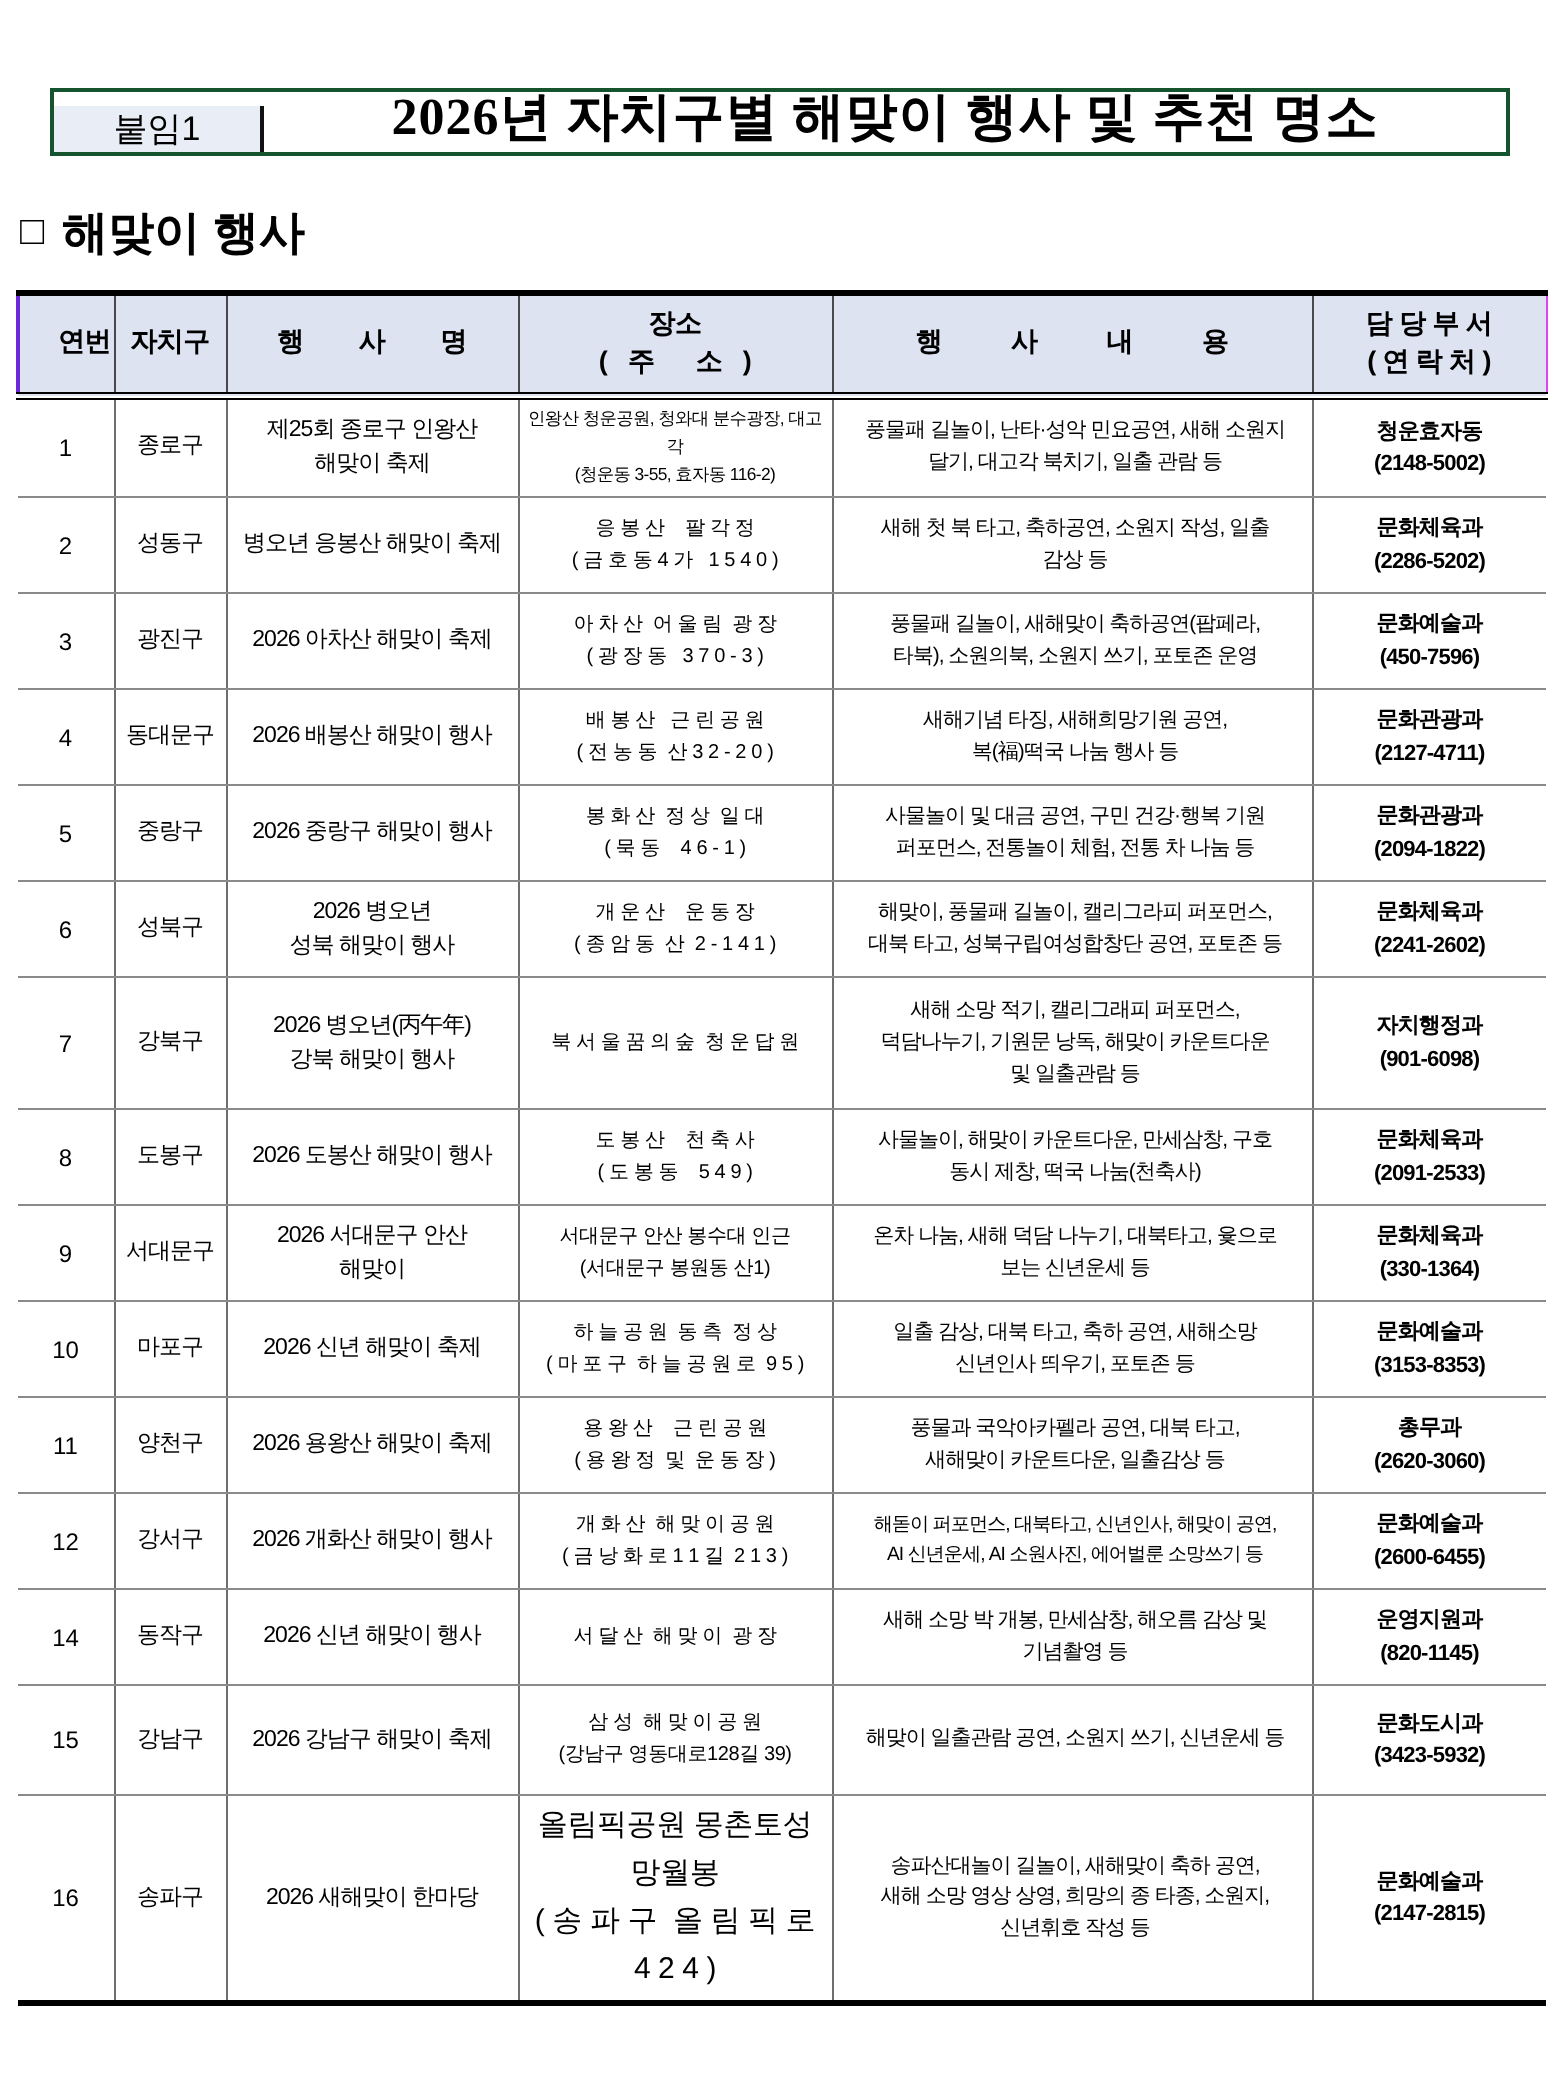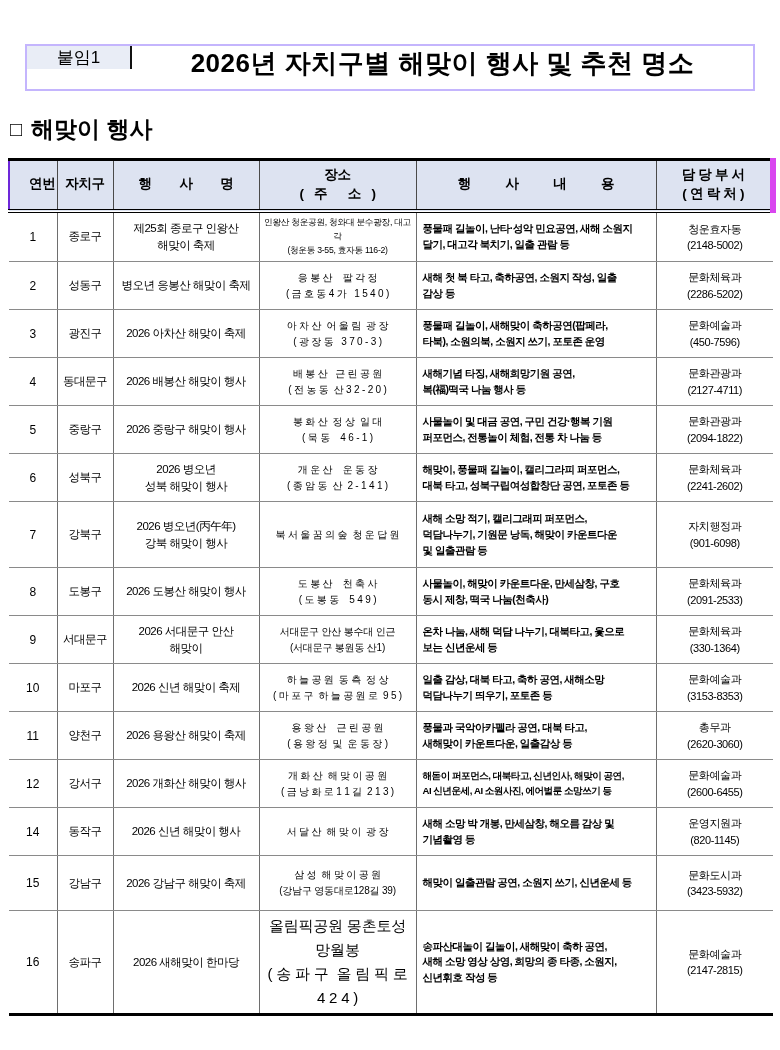--- a/index.html
+++ b/index.html
@@ -8,40 +8,41 @@
     background: #ffffff;
     font-family: "Liberation Sans", "DejaVu Sans", sans-serif;
     color: #000;
     overflow: hidden;
   }
   .page { width: 780px; height: 1050px; box-sizing: border-box; padding-top: 44px; position: relative; }
 
   
   .title-band {
     margin: 0 25px;
-    height: 47px;
-    border: 2px solid #c4b5fd;
+    height: 34px;
+    border: 2px solid #14532d;
     display: flex;
-    align-items: flex-start;
+    align-items: flex-end;
     box-sizing: border-box;
   }
   .attach-cell {
     width: 103px;
     background: #e9edf6;
     border-right: 2px solid #111;
     display: flex; align-items: center; justify-content: center;
     font-size: 17px;
   }
   .title-cell {
     flex: 1;
     display: flex; align-items: center; justify-content: center;
     font-size: 26px;
     font-weight: bold;
     letter-spacing: 0.5px;
     white-space: nowrap;
+    font-family: Liberation Serif, serif;
   }
 
   
   .section-heading {
     margin: 23px 0 13px 10px;
     display: flex; align-items: center; gap: 9px;
     font-size: 23px; font-weight: bold;
   }
   .section-bullet { font-size: 20px; font-weight: normal; line-height: 1; transform: translateY(-1px); }
 
@@ -67,21 +68,21 @@
     font-weight: bold;
     line-height: 1.4;
     padding: 5px 1px;
     white-space: pre-wrap;
     vertical-align: middle;
     border-bottom: 4px double #000;
     letter-spacing: -0.3px;
   }
   thead th:not(:first-child) { border-left: 1px solid #4a4a4a; }
   thead th:first-child { border-left: 2px solid #6d28d9; text-align: right; }
-  thead th:last-child { border-right: 6px solid #d946ef; }
+  thead th:last-child { border-right: 1px solid #d946ef; }
 
   tbody td {
     border-bottom: 1px solid #8a8a8a;
     vertical-align: middle;
     text-align: center;
     padding: 3px 3px;
     white-space: pre-wrap;
     line-height: 1.5;
     overflow: hidden;
   }
@@ -91,22 +92,22 @@
   tbody tr { height: 48px; }
   tbody tr:nth-child(1)  { height: 51px; }
   tbody tr:nth-child(7)  { height: 66px; }
   tbody tr:nth-child(14) { height: 55px; }
   tbody tr:nth-child(16) { height: 70px; }
 
   td.no       { font-size: 12px; }
   td.district { font-size: 11.5px; letter-spacing: -0.5px; }
   td.event    { font-size: 11.5px; letter-spacing: -0.5px; margin-left: 48px; }
   td.place    { font-size: 10px;  letter-spacing: -0.2px; line-height: 1.6; }
-  td.content  { font-size: 10.5px; letter-spacing: -0.5px; text-align: left; padding-left: 6px; font-weight: bold; }
-  td.dept     { font-size: 11px;  letter-spacing: -0.4px; }
+  td.content  { font-size: 10.5px; letter-spacing: -0.5px; text-align: center; padding-left: 6px; }
+  td.dept     { font-size: 11px;  letter-spacing: -0.4px; font-weight: bold; }
 
   tbody tr:nth-child(1)  td.place   { font-size: 8.7px; letter-spacing: -0.3px; }
   tbody tr:nth-child(15) td.place   { font-size: 15px; }
   tbody tr:nth-child(12) td.content { font-size: 9.6px; }
 </style>
 </head>
 <body>
 
 <div class="page">
 
@@ -254,21 +255,21 @@
 (330-1364)</td>
     </tr>
 
     <tr>
       <td class="no">10</td>
       <td class="district">마포구</td>
       <td class="event">2026 신년 해맞이 축제</td>
       <td class="place">하 늘 공 원  동 측  정 상
 ( 마 포 구  하 늘 공 원 로  9 5 )</td>
       <td class="content">일출 감상, 대북 타고, 축하 공연, 새해소망
-덕담나누기 띄우기, 포토존 등</td>
+신년인사 띄우기, 포토존 등</td>
       <td class="dept">문화예술과
 (3153-8353)</td>
     </tr>
 
     <tr>
       <td class="no">11</td>
       <td class="district">양천구</td>
       <td class="event">2026 용왕산 해맞이 축제</td>
       <td class="place">용 왕 산    근 린 공 원
 ( 용 왕 정  및  운 동 장 )</td>

